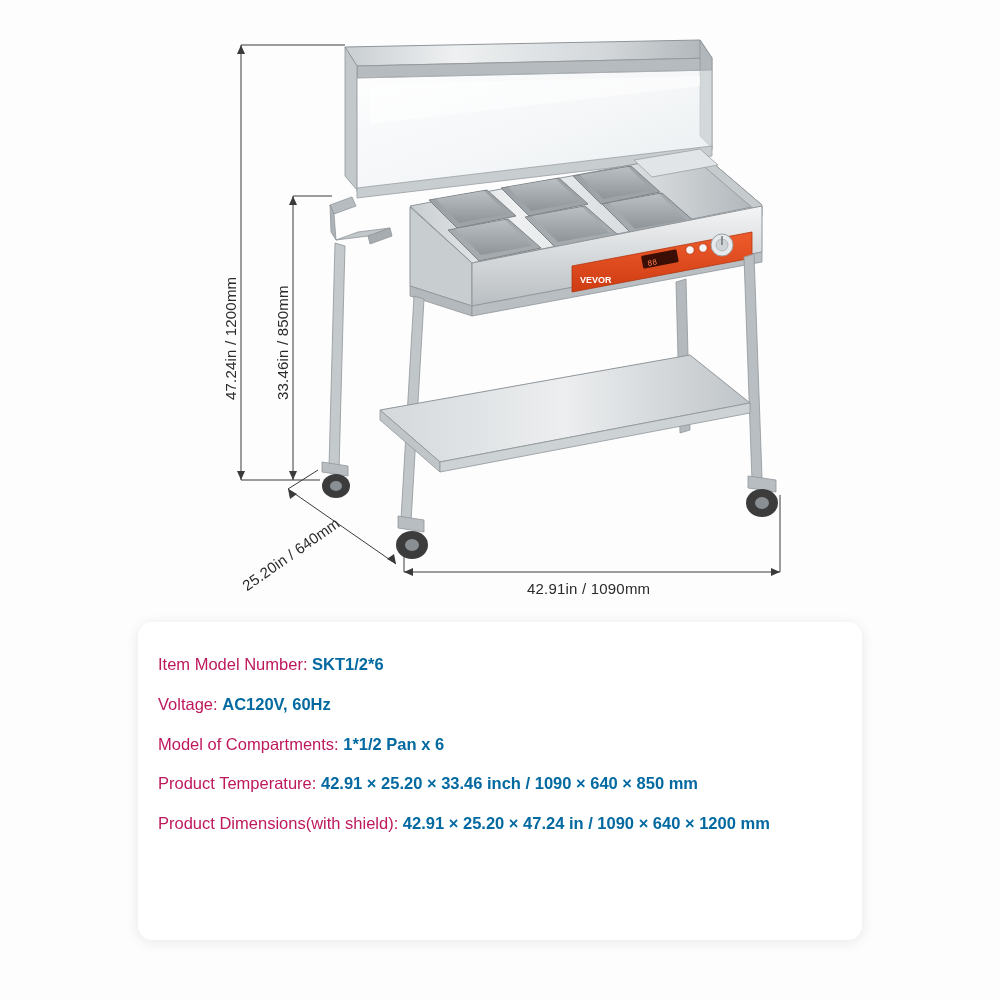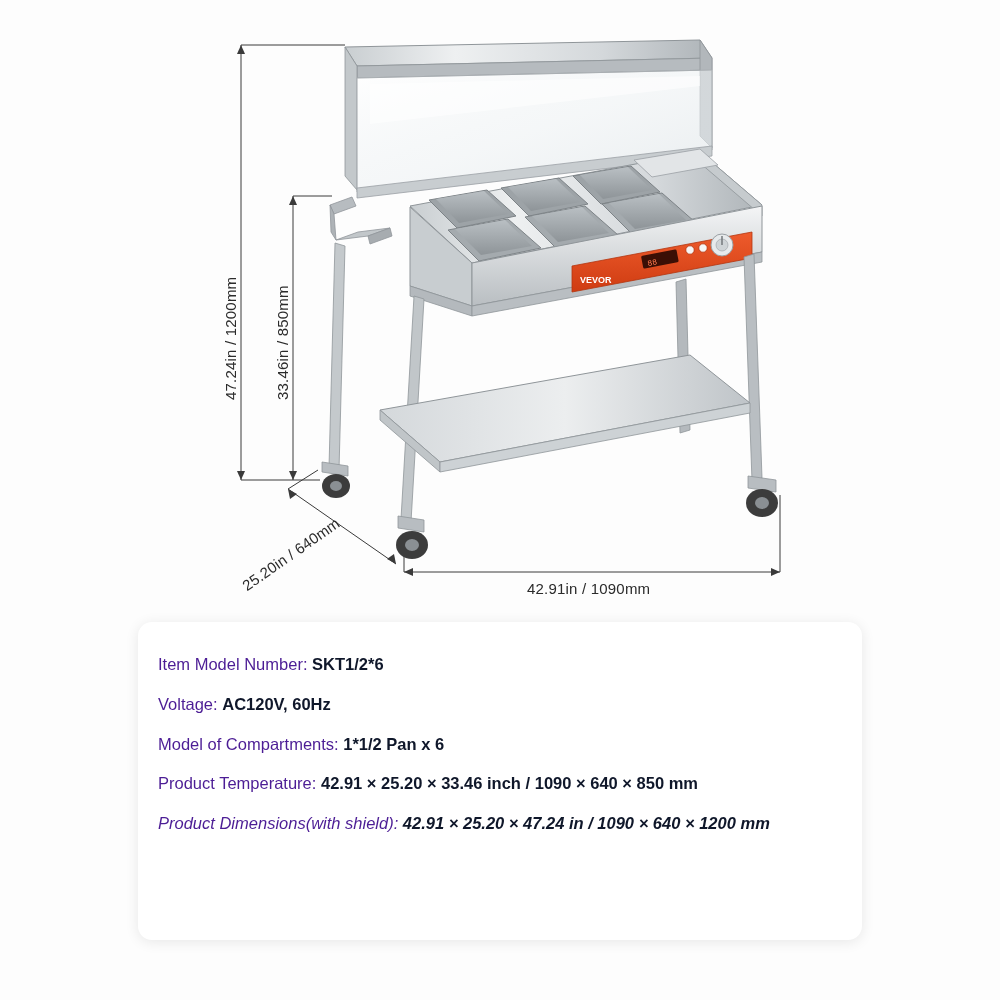--- a/index.html
+++ b/index.html
@@ -80,27 +80,26 @@
   }
   .spec-row {
     font-size: 16.5px;
     color: #1d1d1d;
     line-height: 1.5;
     margin-bottom: 15px;
     white-space: nowrap;
   }
   .spec-row:last-child {
     margin-bottom: 0;
-    font-style: italic;
   }
   .spec-key {
-    color: #4c1d95;
+    color: #be185d;
   }
   .spec-val {
-    color: #0f172a;
+    color: #0369a1;
     font-weight: bold;
   }
 </style>
 </head>
 <body>
 
 <div class="page">
 
   <div class="diagram">
     <svg width="1000" height="620" viewBox="0 0 1000 620" xmlns="http://www.w3.org/2000/svg">

